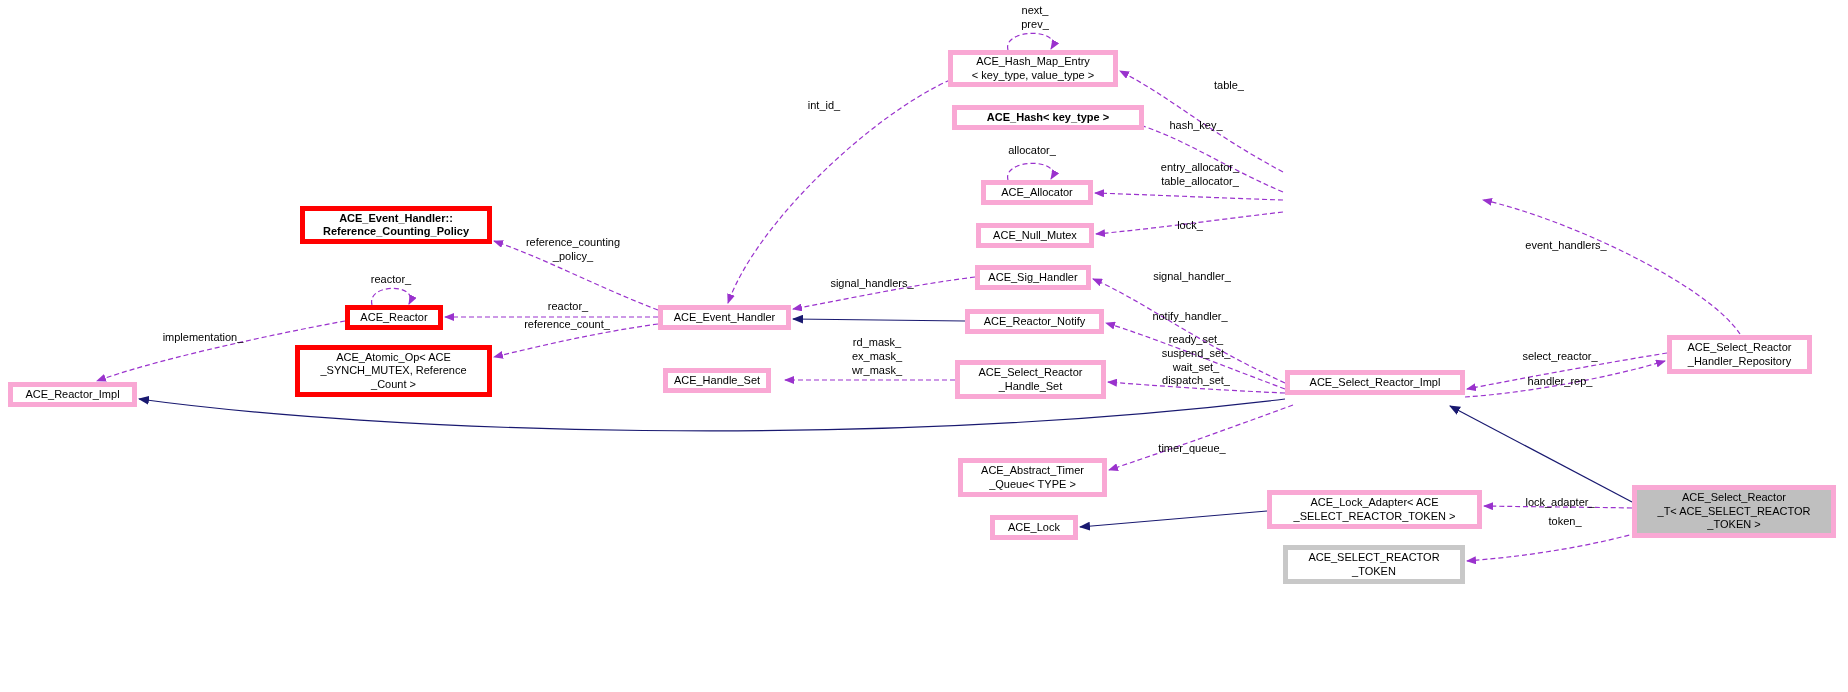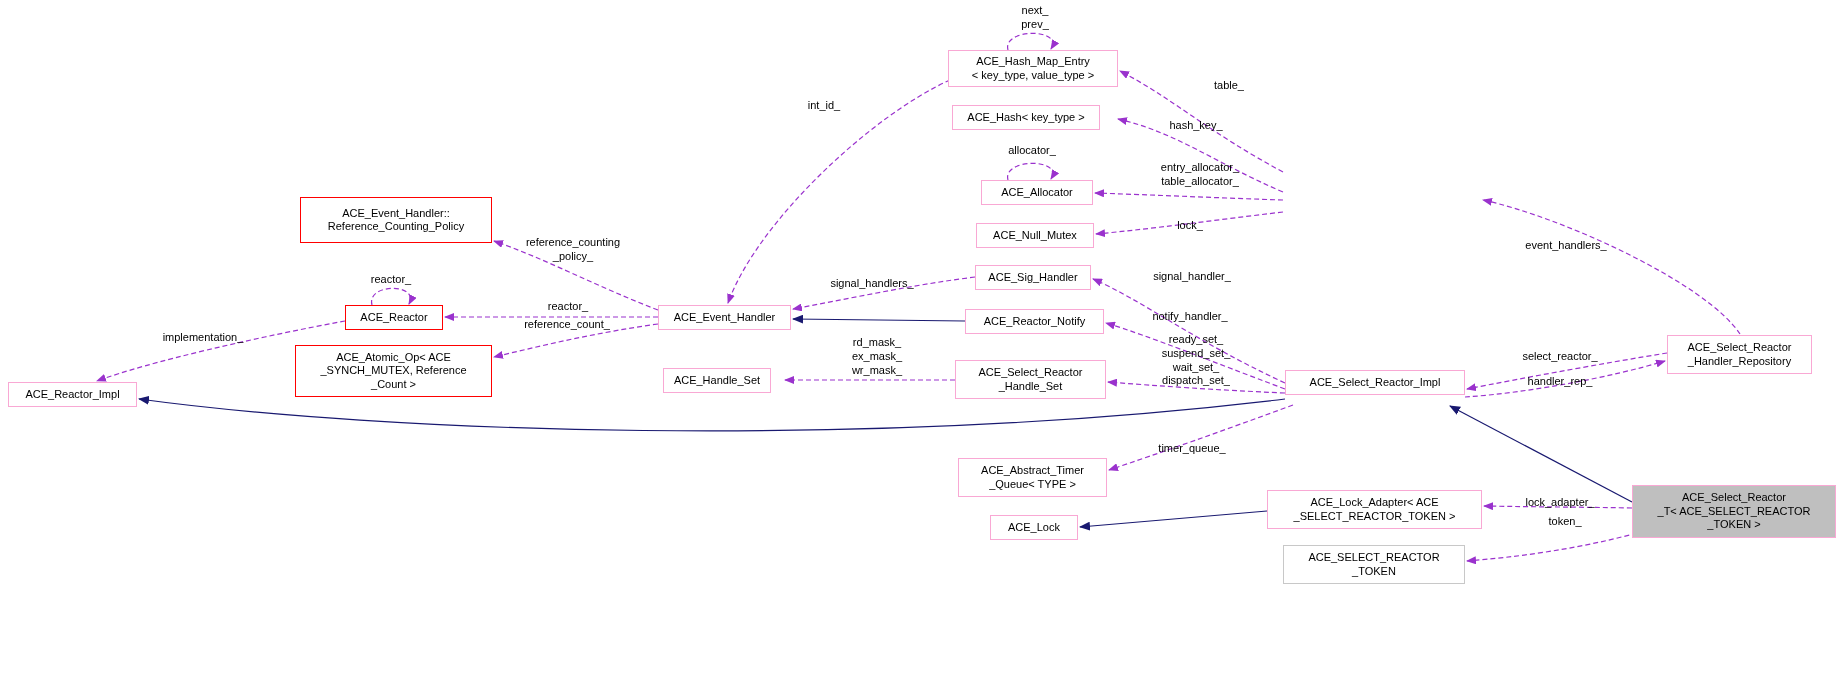--- a/index.html
+++ b/index.html
@@ -1,19 +1,19 @@
 <!DOCTYPE html>
 <html><head>
 <meta charset="utf-8">
 <style>
   html,body{margin:0;padding:0;background:#fff;}
   #canvas{position:relative;width:1848px;height:692px;background:#ffffff;overflow:hidden;
           font-family:"Liberation Sans",sans-serif;}
   #edges{position:absolute;left:0;top:0;width:1848px;height:692px;}
-  .node{position:absolute;box-sizing:border-box;border:1px solid #f9a8d4;background:#fff;
+  .node{position:absolute;box-sizing:border-box;border:5px solid #f9a8d4;background:#fff;
         display:flex;align-items:center;justify-content:center;text-align:center;
         font:400 11px/1.22 "Liberation Sans",sans-serif;color:#000;white-space:pre-wrap;
         padding:1px 3px;z-index:2;}
   .node.red{border-color:#ff0000;}
   .node.target{background:#bfbfbf;}
   .node.undoc{border-color:#c8c8c8;}
   .elabel{position:absolute;transform:translateX(-50%);text-align:center;
           font:400 11px/1.25 "Liberation Sans",sans-serif;color:#000;white-space:pre-wrap;z-index:3;}
 </style>
 </head>
@@ -60,24 +60,24 @@
     <g stroke="#191970" fill="none" stroke-width="1.2">
       <path d="M965,321 L793,319" marker-end="url(#ai)"></path>
       <path d="M1285,399 C860,450 380,432 139,399" marker-end="url(#ai)"></path>
       <path d="M1632,502 L1450,406" marker-end="url(#ai)"></path>
       <path d="M1267,511 L1080,527" marker-end="url(#ai)"></path>
     </g>
   </svg>
 
   <div class="node" style="left:948px;top:50px;width:170px;height:37px;">ACE_Hash_Map_Entry
 &lt; key_type, value_type &gt;</div>
-  <div class="node" style="left:952px;top:105px;width:148px;height:25px;">ACE_Hash&lt; key_type &gt;</div>
+  <div class="node" style="left:952px;top:105px;width:192px;height:25px;font-weight:bold;">ACE_Hash&lt; key_type &gt;</div>
   <div class="node" style="left:981px;top:180px;width:112px;height:25px;">ACE_Allocator</div>
   <div class="node" style="left:976px;top:223px;width:118px;height:25px;">ACE_Null_Mutex</div>
-  <div class="node red" style="left:300px;top:197px;width:192px;height:46px;">ACE_Event_Handler::
+  <div class="node red" style="left:300px;top:206px;width:192px;height:38px;font-weight:bold;">ACE_Event_Handler::
 Reference_Counting_Policy</div>
   <div class="node red" style="left:345px;top:305px;width:98px;height:25px;">ACE_Reactor</div>
   <div class="node red" style="left:295px;top:345px;width:197px;height:52px;">ACE_Atomic_Op&lt; ACE
 _SYNCH_MUTEX, Reference
 _Count &gt;</div>
   <div class="node" style="left:8px;top:382px;width:129px;height:25px;">ACE_Reactor_Impl</div>
   <div class="node" style="left:658px;top:305px;width:133px;height:25px;">ACE_Event_Handler</div>
   <div class="node" style="left:975px;top:265px;width:116px;height:25px;">ACE_Sig_Handler</div>
   <div class="node" style="left:965px;top:309px;width:139px;height:25px;">ACE_Reactor_Notify</div>
   <div class="node" style="left:663px;top:368px;width:108px;height:25px;">ACE_Handle_Set</div>

